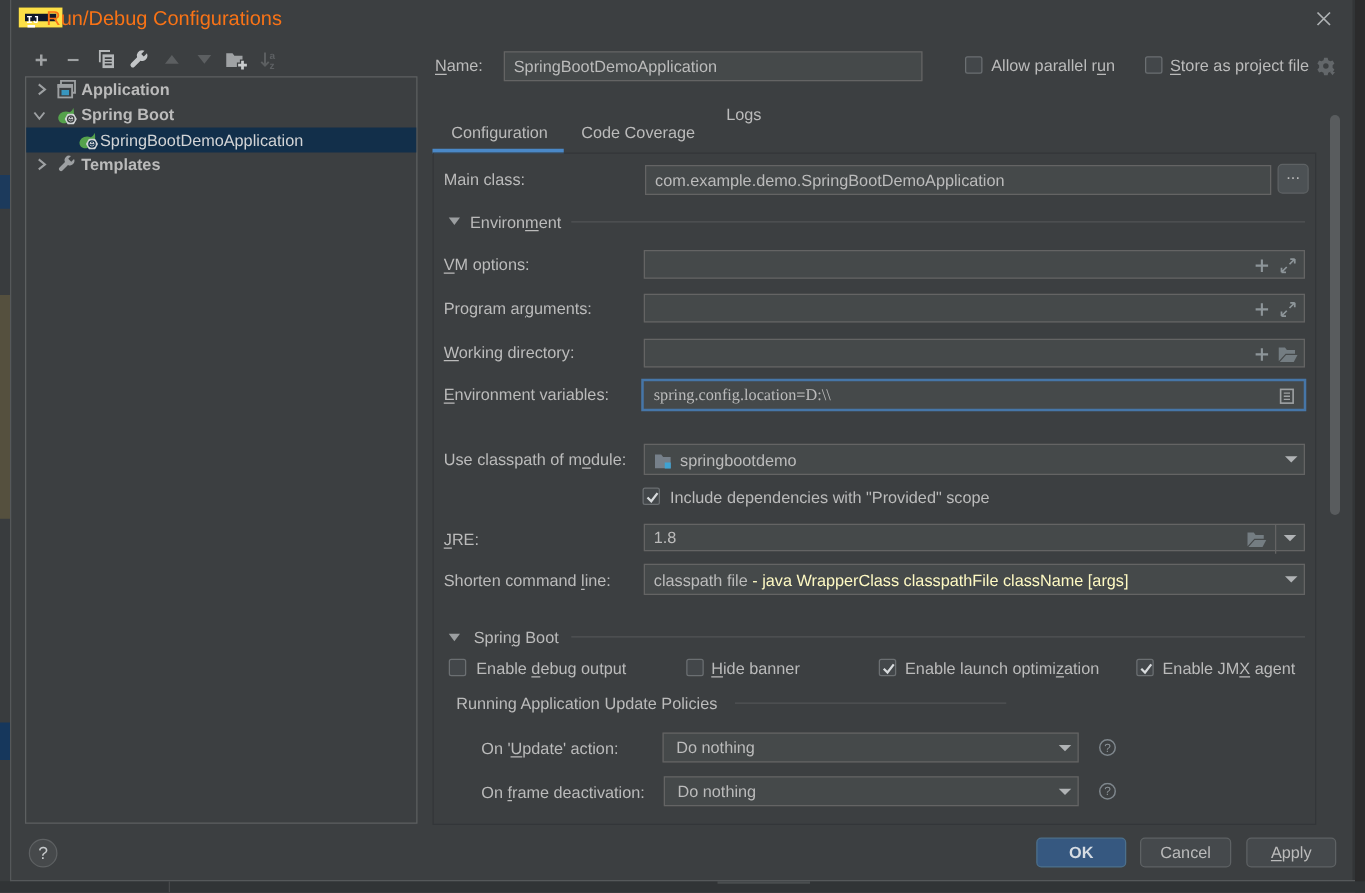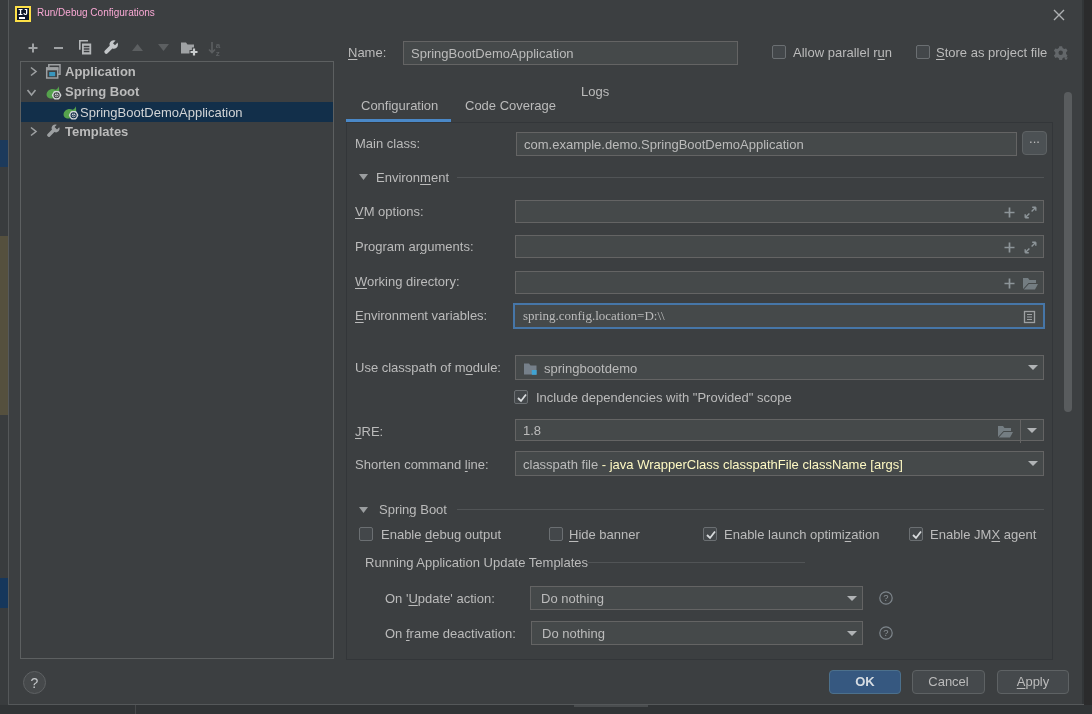--- a/index.html
+++ b/index.html
@@ -26,25 +26,25 @@
 <div class="abs" style="left:8px;top:0;width:1px;height:705px;background:#55585a;"></div>
 
 <div class="abs" style="left:1084px;top:0;width:8px;height:714px;background:#2b2b2c;"></div>
 <div class="abs" style="left:1082px;top:0;width:2px;height:705px;background:#323537;"></div>
 
 <div class="abs" style="left:0;top:705px;width:1092px;height:9px;background:#313436;"></div>
 <div class="abs" style="left:8px;top:704px;width:1076px;height:1px;background:#55585a;"></div>
 <div class="abs" style="left:135px;top:705px;width:1px;height:9px;background:#47494b;"></div>
 <div class="abs" style="left:574px;top:705px;width:74px;height:2px;background:#4a4d4f;"></div>
 
-<div class="abs" style="left:15px;top:6px;width:16px;height:16px;border:2px solid #fde047;background:#0f172a;">
+<div class="abs" style="left:15px;top:6px;width:35px;height:16px;border:5px solid #fde047;background:#0f172a;">
   <div class="abs" style="left:1px;top:0px;font-size:8.5px;font-weight:bold;color:#fff;font-family:'Liberation Mono',monospace;">IJ</div>
   <div class="abs" style="left:1.5px;top:9px;width:6px;height:1.5px;background:#ffffff;"></div>
 </div>
-<div class="lbl" style="left:37px;top:7px;font-size:10px;color:#f9a8d4;">Run/Debug Configurations</div>
+<div class="lbl" style="left:37px;top:7px;font-size:16px;color:#f97316;">Run/Debug Configurations</div>
 <svg class="abs" style="left:1052px;top:8px;" width="14" height="14" viewBox="0 0 14 14">
     <path d="M2 2 L12 12 M12 2 L2 12" stroke="#aeb1b3" stroke-width="1.4"></path>
   </svg>
 
 <svg class="abs" style="left:28px;top:43px;" width="10" height="10" viewBox="0 0 10 10">
     <path d="M5 0.5 V9.5 M0.5 5 H9.5" stroke="#9fa2a4" stroke-width="2"></path>
   </svg>
 <svg class="abs" style="left:54px;top:47px;" width="9" height="2" viewBox="0 0 9 2">
     <path d="M0 1 H9" stroke="#9fa2a4" stroke-width="2"></path>
   </svg>
@@ -251,21 +251,21 @@
     </svg>
   </div>
 <div class="lbl" style="left:724px;top:527px;">Enable launch optimi<u>z</u>ation</div>
 <div class="cb on" style="left:909px;top:527px;">
     <svg width="12" height="12" viewBox="0 0 12 12">
       <path d="M2 6 L5 9 L10 2.5" stroke="#d8dbdd" stroke-width="1.8" fill="none"></path>
     </svg>
   </div>
 <div class="lbl" style="left:930px;top:527px;">Enable JM<u>X</u> agent</div>
 
-<div class="lbl" style="left:365px;top:555px;">Running Application Update Templates</div>
+<div class="lbl" style="left:365px;top:555px;">Running Application Update Policies</div>
 <div class="hdr-line" style="left:588px;top:562px;width:217px;"></div>
 
 <div class="lbl" style="left:385px;top:591px;">On '<u>U</u>pdate' action:</div>
 <div class="fld" style="left:530px;top:586px;width:333px;height:24px;">
   <div class="txt" style="left:10px;">Do nothing</div>
   <div class="combo-arrow"></div>
 </div>
 <svg class="abs" style="left:879px;top:591px;" width="14" height="14" viewBox="0 0 14 14">
     <circle cx="7" cy="7" r="6.2" fill="none" stroke="#7e868c" stroke-width="1.2"></circle>
     <text x="7" y="10.4" text-anchor="middle" font-size="9.5" fill="#8b9297" font-family="Liberation Sans">?</text>

